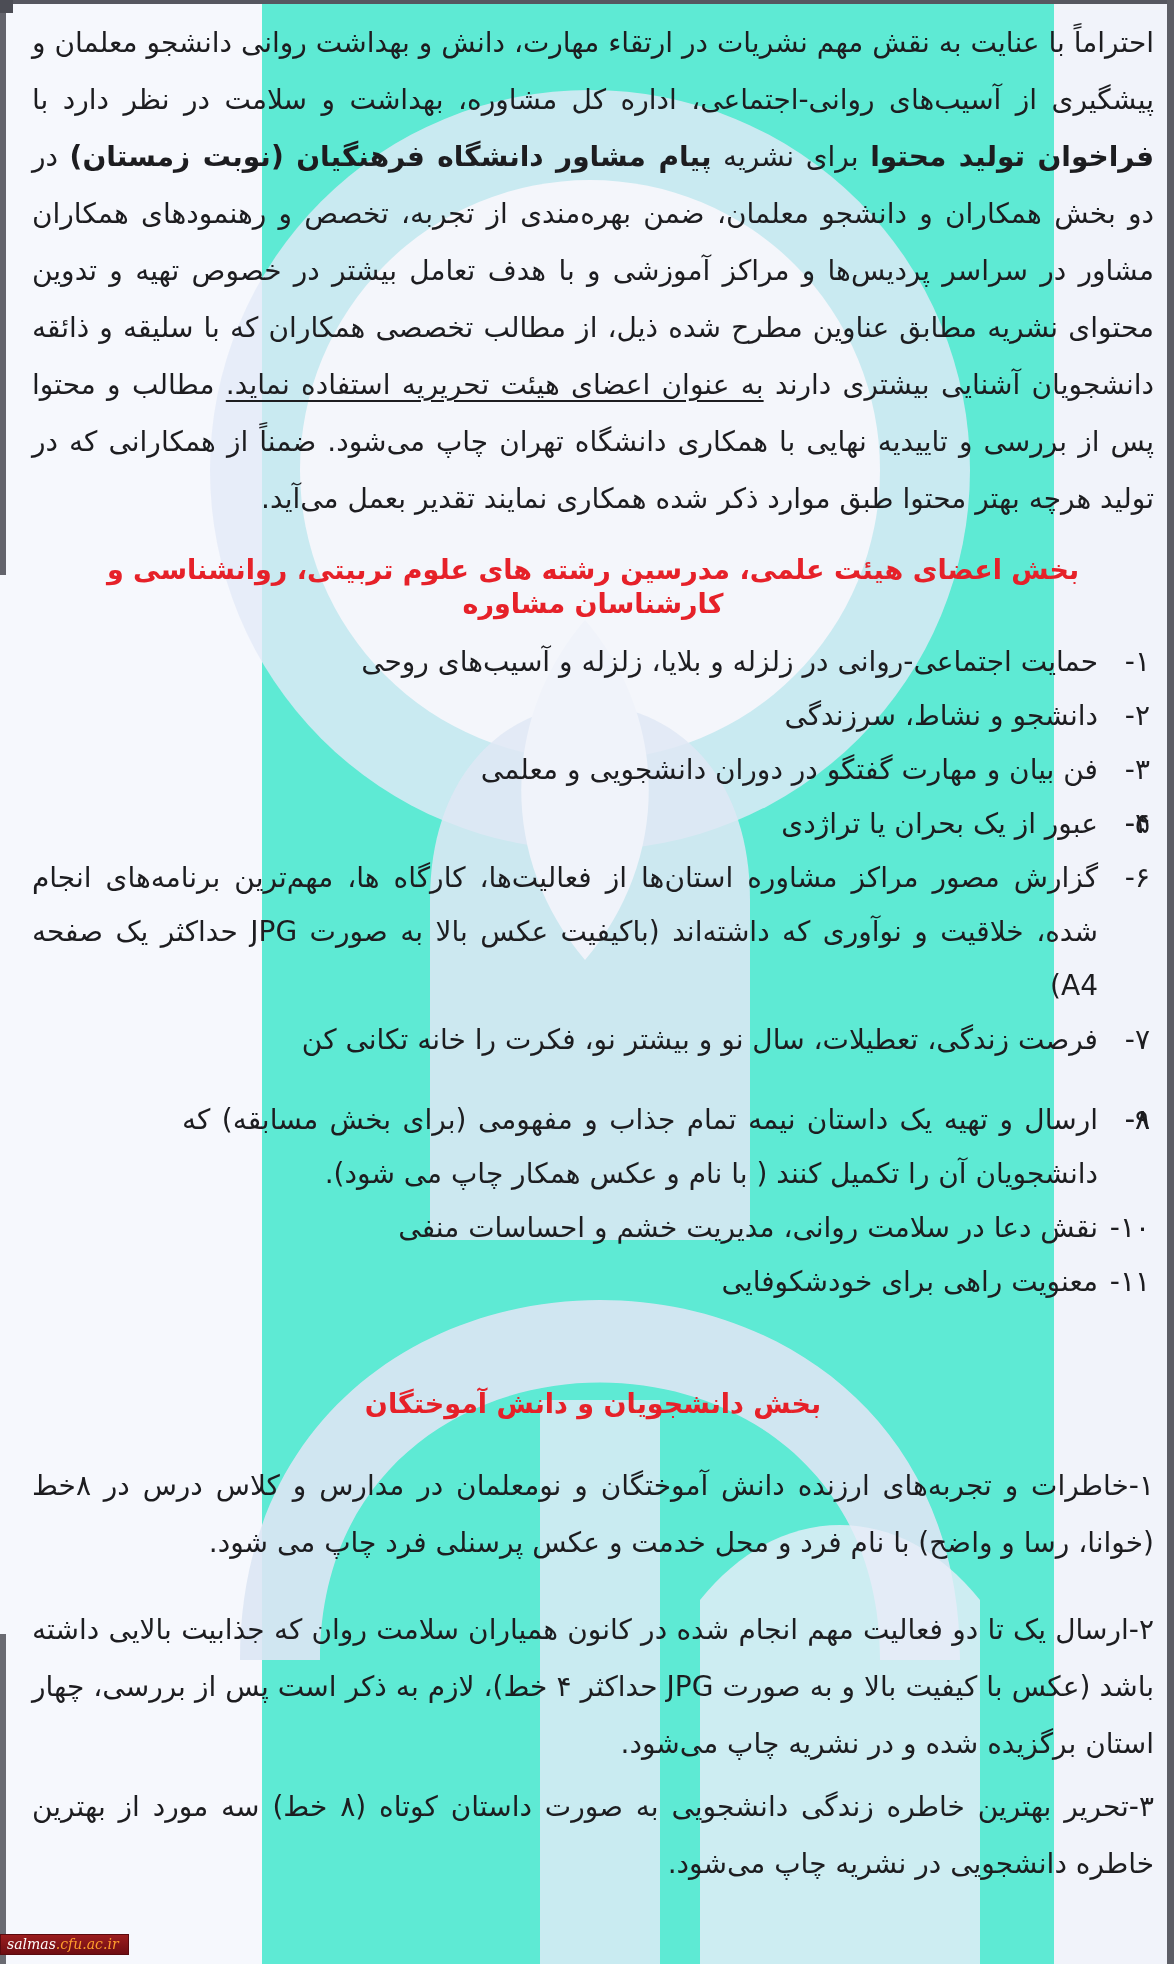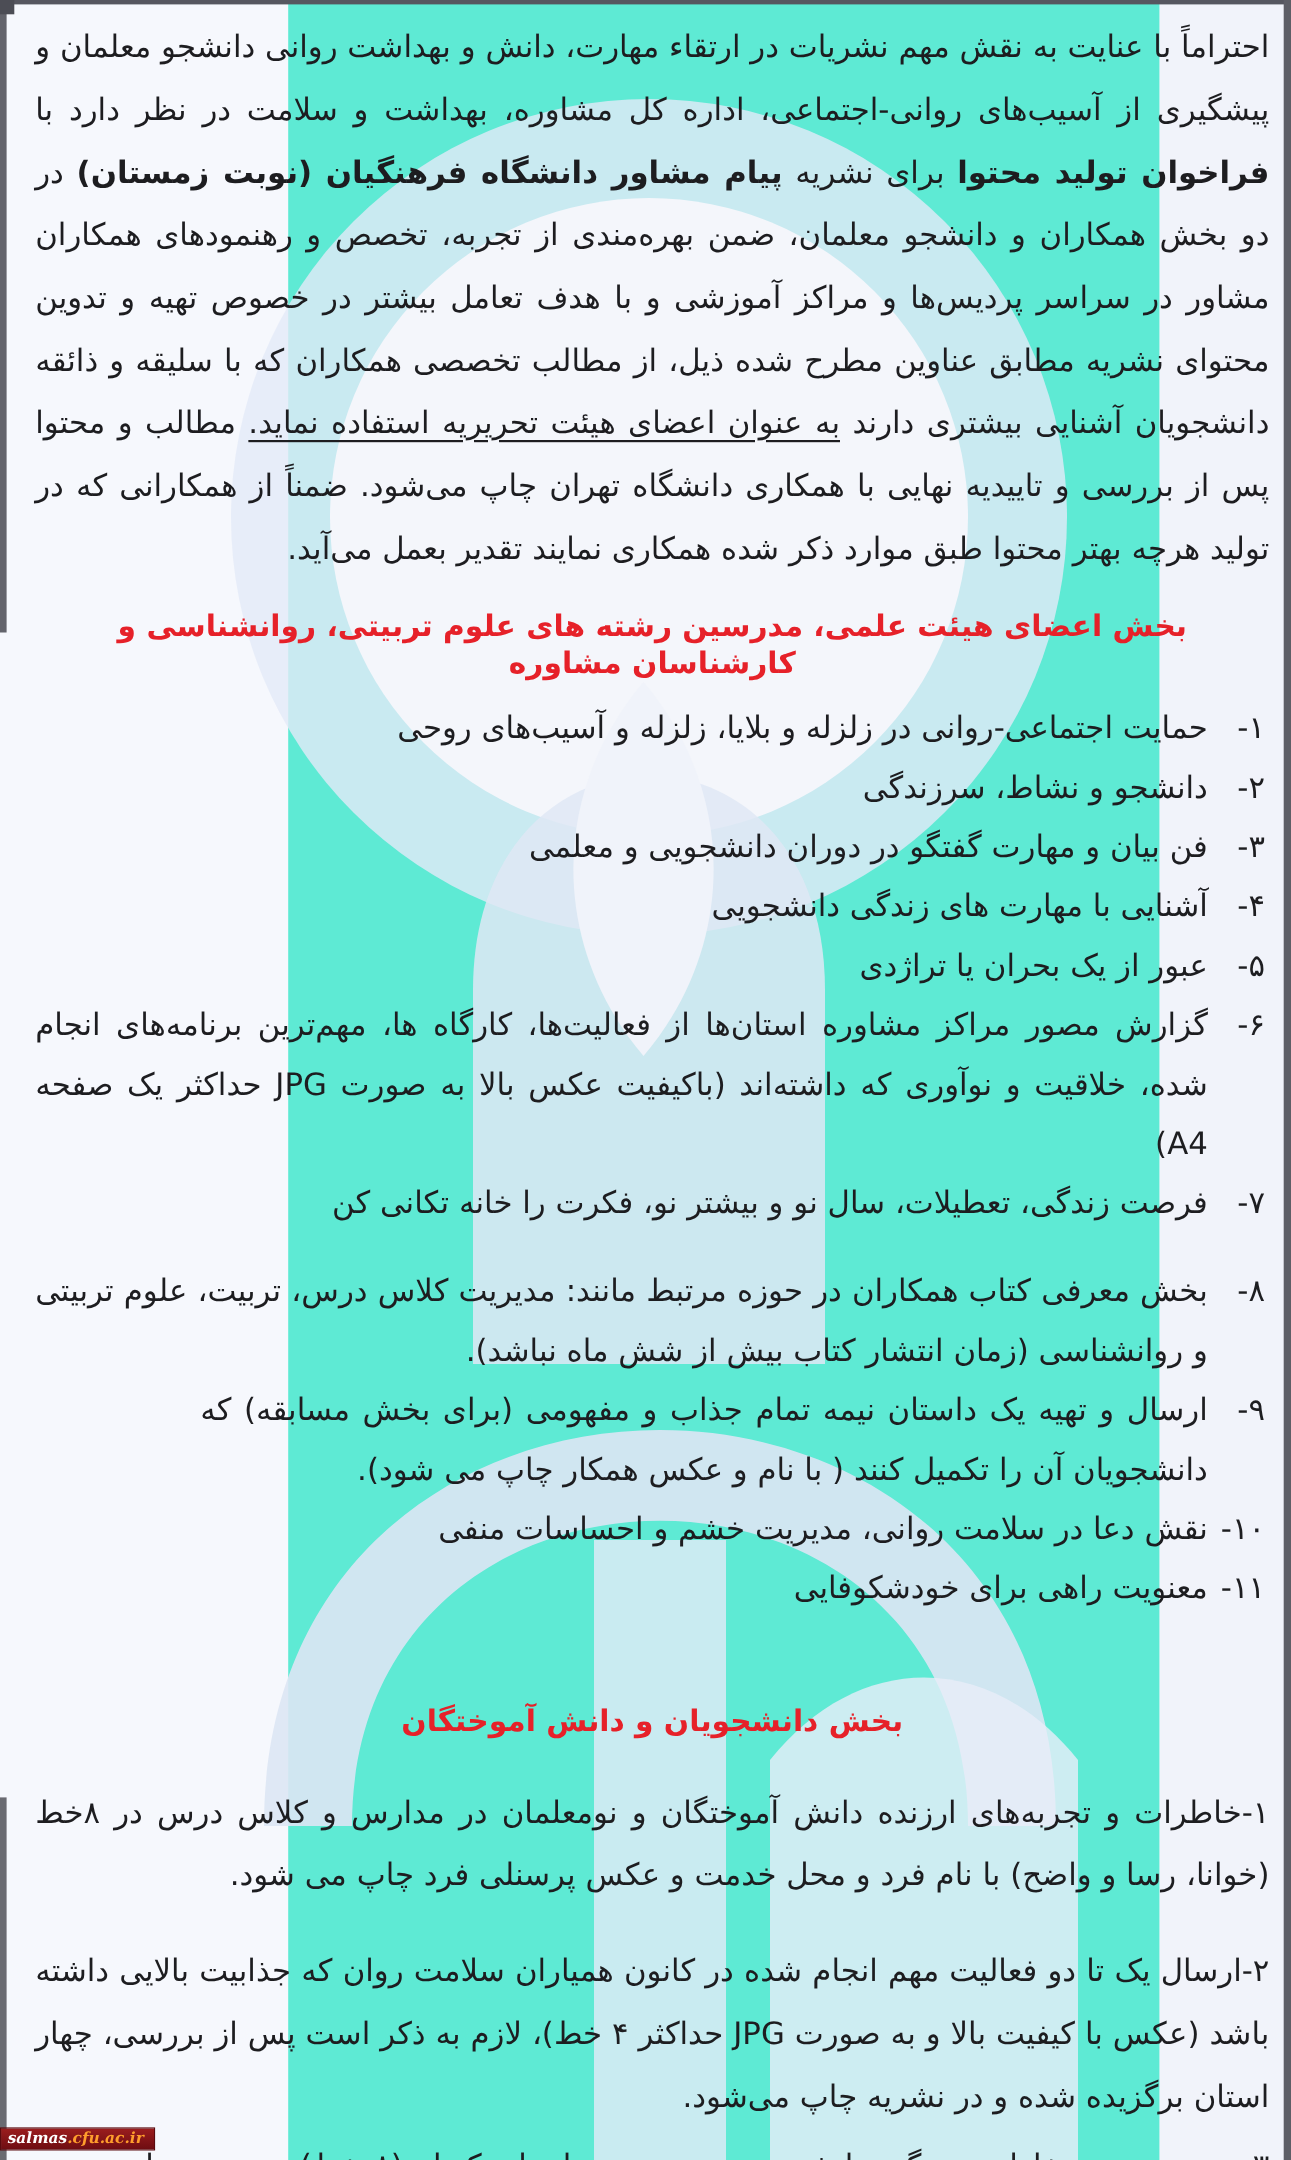--- a/index.html
+++ b/index.html
@@ -82,21 +82,21 @@
 
   .badge{
     position:absolute;
     left:0;bottom:9px;
     direction:ltr;
     background:linear-gradient(#9b1d1e,#6e0d12);
     border:1px solid #5a0a0e;
     padding:1px 9px 2px 6px;
     font-family:"DejaVu Serif",serif;
     font-style:italic;
-    font-weight:bold;
+    font-weight:normal;
     font-size:14px;
     line-height:16px;
     white-space:nowrap;
     text-align:center;
   }
   .badge .site{color:#ffffff;}
   .badge .dom{color:#ff9e2c;}
 </style>
 </head>
 <body>
@@ -127,25 +127,25 @@
   <div class="content">
 
     <p class="intro"><span>احتراماً با عنایت به نقش مهم نشریات در ارتقاء مهارت، دانش و بهداشت روانی دانشجو معلمان و پیشگیری از آسیب‌های روانی-اجتماعی، اداره کل مشاوره، بهداشت و سلامت در نظر دارد با </span><b>فراخوان تولید محتوا</b><span> برای نشریه </span><b>پیام مشاور دانشگاه فرهنگیان (نوبت زمستان)</b><span> در دو بخش همکاران و دانشجو معلمان، ضمن بهره‌مندی از تجربه، تخصص و رهنمودهای همکاران مشاور در سراسر پردیس‌ها و مراکز آموزشی و با هدف تعامل بیشتر در خصوص تهیه و تدوین محتوای نشریه مطابق عناوین مطرح شده ذیل، از مطالب تخصصی همکاران که با سلیقه و ذائقه دانشجویان آشنایی بیشتری دارند </span><span class="u">به عنوان اعضای هیئت تحریریه استفاده نماید.</span><span> مطالب و محتوا پس از بررسی و تاییدیه نهایی با همکاری دانشگاه تهران چاپ می‌شود. ضمناً از همکارانی که در تولید هرچه بهتر محتوا طبق موارد ذکر شده همکاری نمایند تقدیر بعمل می‌آید.</span></p>
 
     <h2 class="red-heading">بخش اعضای هیئت علمی، مدرسین رشته های علوم تربیتی، روانشناسی و کارشناسان مشاوره</h2>
 
     <ul class="list-a">
       <li><span class="num">۱-</span><span>حمایت اجتماعی-روانی در زلزله و بلایا، زلزله و آسیب‌های روحی</span></li>
       <li><span class="num">۲-</span><span>دانشجو و نشاط، سرزندگی</span></li>
       <li><span class="num">۳-</span><span>فن بیان و مهارت گفتگو در دوران دانشجویی و معلمی</span></li>
-      <li><span class="num">۴-</span><span>آشنایی با مهارت های زندگی دانشجویی</span></li>
+      <li><span class="num">۴-</span></li>
       <li><span class="num">۵-</span><span>عبور از یک بحران یا تراژدی</span></li>
       <li><span class="num">۶-</span><span>گزارش مصور مراکز مشاوره استان‌ها از فعالیت‌ها، کارگاه ها، مهم‌ترین برنامه‌های انجام شده، خلاقیت و نوآوری که داشته‌اند (باکیفیت عکس بالا به صورت JPG حداکثر یک صفحه A4)</span></li>
       <li><span class="num">۷-</span><span>فرصت زندگی، تعطیلات، سال نو و بیشتر نو، فکرت را خانه تکانی کن</span></li>
-      <li class="gap-before"><span class="num">۸-</span><span>بخش معرفی کتاب همکاران در حوزه مرتبط مانند: مدیریت کلاس درس، تربیت، علوم تربیتی و روانشناسی (زمان انتشار کتاب بیش از شش ماه نباشد).</span></li>
+      <li class="gap-before"><span class="num">۸-</span></li>
       <li class="indent-wrap"><span class="num">۹-</span><span>ارسال و تهیه یک داستان نیمه تمام جذاب و مفهومی (برای بخش مسابقه) که دانشجویان آن را تکمیل کنند ( با نام و عکس همکار چاپ می شود).</span></li>
       <li><span class="num">۱۰-</span><span>نقش دعا در سلامت روانی، مدیریت خشم و احساسات منفی</span></li>
       <li><span class="num">۱۱-</span><span>معنویت راهی برای خودشکوفایی</span></li>
     </ul>
 
     <h2 class="red-heading h2b">بخش دانشجویان و دانش آموختگان</h2>
 
     <p class="bpara first">۱-خاطرات و تجربه‌های ارزنده دانش آموختگان و نومعلمان در مدارس و کلاس درس در ۸خط (خوانا، رسا و واضح) با نام  فرد و محل خدمت و عکس پرسنلی فرد چاپ می شود.</p>
     <p class="bpara second">۲-ارسال یک تا دو فعالیت مهم انجام شده در کانون همیاران سلامت روان که جذابیت بالایی داشته باشد (عکس با کیفیت بالا و به صورت JPG حداکثر ۴ خط)، لازم به ذکر است پس از بررسی، چهار استان برگزیده شده و در نشریه چاپ می‌شود.</p>
     <p class="bpara third">۳-تحریر بهترین خاطره زندگی دانشجویی به صورت داستان کوتاه (۸ خط) سه مورد از بهترین خاطره دانشجویی در نشریه چاپ می‌شود.</p>

